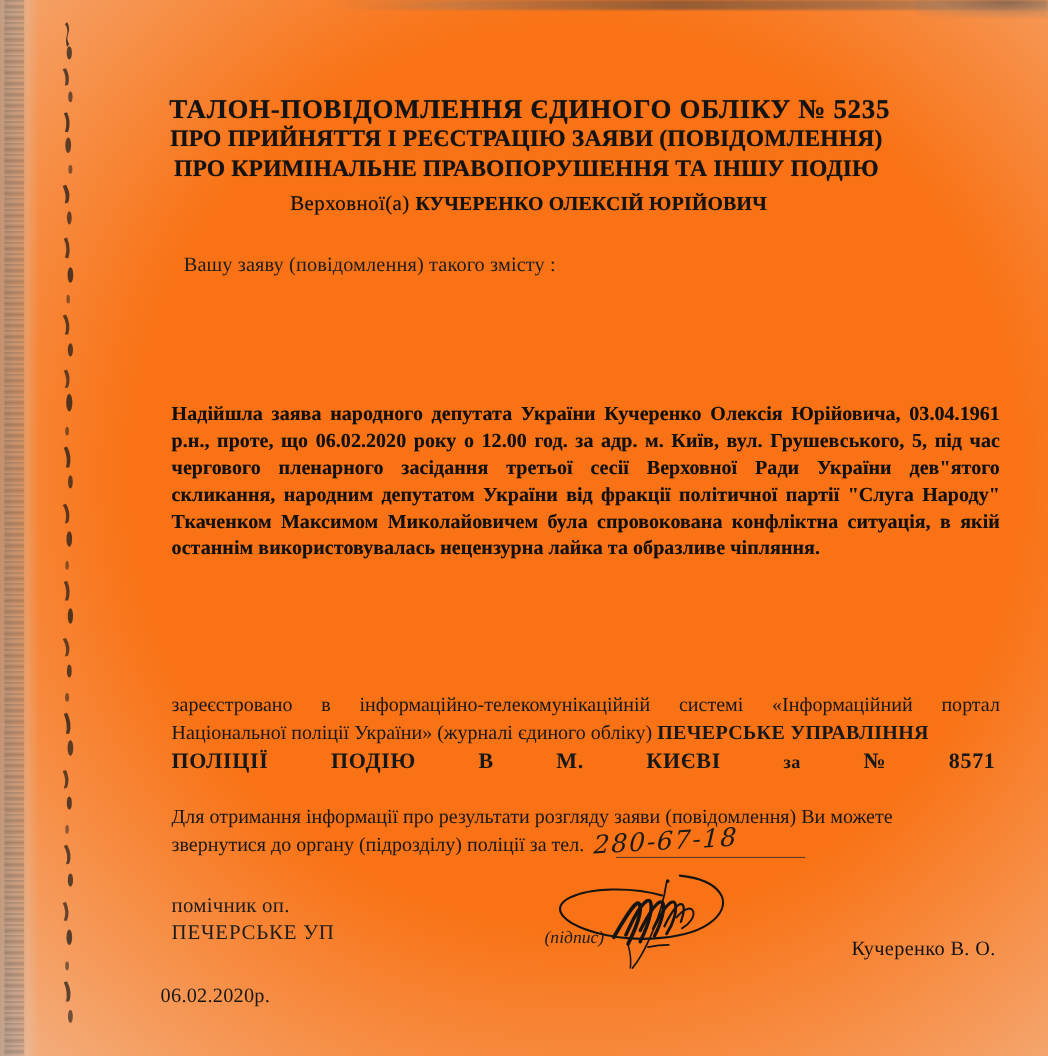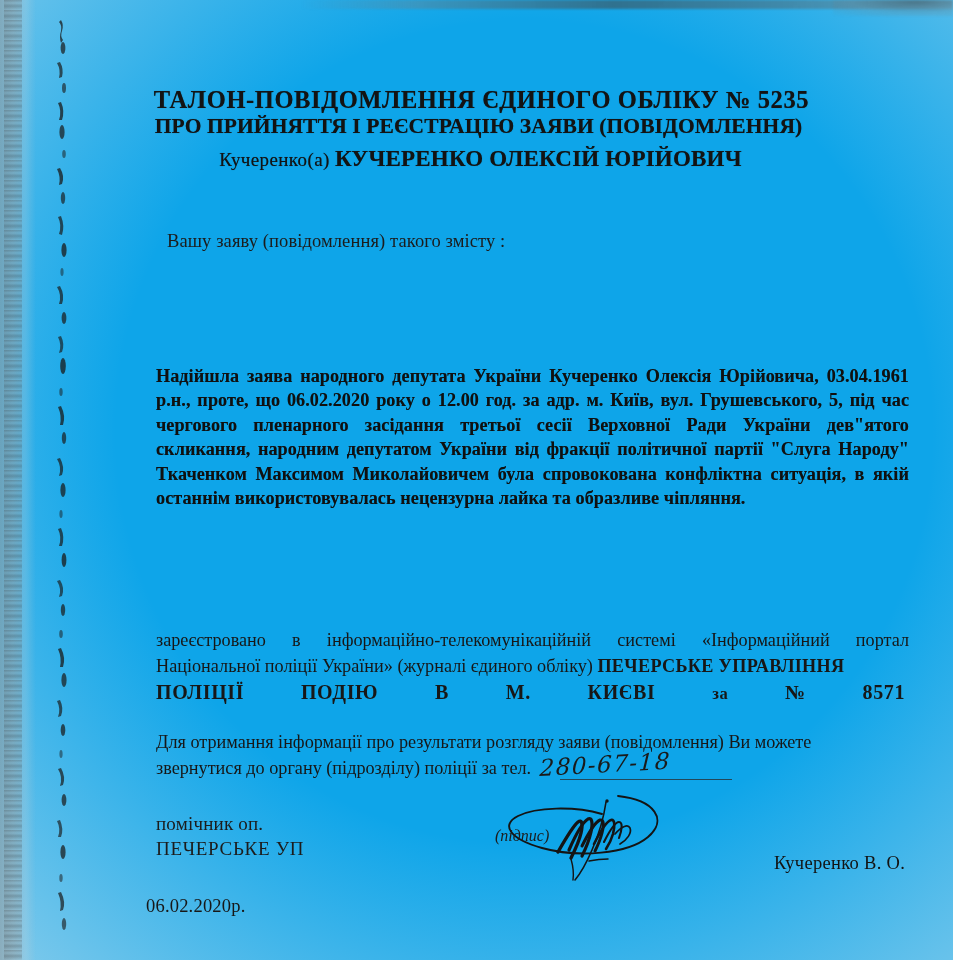--- a/index.html
+++ b/index.html
@@ -8,21 +8,21 @@
     background: #ffffff;
   }
   body {
     font-family: "Liberation Serif", serif;
   }
 
   #page {
     position: relative;
     width: 953px;
     height: 960px;
-    background: #0ea5e9;
+    background: #f97316;
     overflow: hidden;
   }
 
   
   .scan-edge-left {
     position: absolute;
     left: 0; top: 0;
     width: 36px; height: 960px;
     background: linear-gradient(to right,
         rgba(150,150,150,0.55) 0%,
@@ -116,21 +116,21 @@
     padding-left: 4px;
   }
   .salutation {
     margin-top: 5px;
     font-size: 19px;
     font-weight: normal;
     padding-left: 8px;
   }
   .salutation .name {
     font-weight: bold;
-    font-size: 23px;
+    font-size: 18px;
     letter-spacing: 0.2px;
   }
 
   .intro-line {
     position: absolute;
     left: 167px; top: 231px;
     font-size: 18.5px;
     color: #1c1c1c;
     letter-spacing: 0.1px;
   }
@@ -231,21 +231,21 @@
   }
 
   .sig-wrap {
     position: absolute;
     left: 470px; top: 792px;
     width: 230px; height: 96px;
     pointer-events: none;
   }
   .sig-caption {
     position: absolute;
-    left: 495px; top: 827px;
+    left: 495px; top: 844px;
     font-family: "Liberation Serif", serif;
     font-style: italic;
     font-size: 16px;
     color: #1c1c1c;
     text-align: center;
   }
 
   .signer-name {
     position: absolute;
     left: 774px; top: 853px;
@@ -317,22 +317,23 @@
       <path d="M9,878 q5,10 2,18 l-3,1 q2,-9 -2,-18 z" opacity="0.8"></path>
       <ellipse cx="12" cy="910" rx="2.2" ry="6" opacity="0.7"></ellipse>
     </g>
   </svg>
 
   <div class="doc">
 
     <div class="title-block">
       <div class="title-line1">ТАЛОН-ПОВІДОМЛЕННЯ ЄДИНОГО ОБЛІКУ № 5235</div>
       <div class="title-line2">ПРО ПРИЙНЯТТЯ І РЕЄСТРАЦІЮ ЗАЯВИ (ПОВІДОМЛЕННЯ)</div>
+      <div class="title-line3">ПРО КРИМІНАЛЬНЕ ПРАВОПОРУШЕННЯ ТА ІНШУ ПОДІЮ</div>
       <div class="salutation">
-        <span>Кучеренко(а)</span>
+        <span>Верховної(а)</span>
         <span class="name">КУЧЕРЕНКО ОЛЕКСІЙ ЮРІЙОВИЧ</span>
       </div>
     </div>
 
     <div class="intro-line">Вашу заяву (повідомлення) такого змісту :</div>
 
     <div class="statement">Надійшла заява народного депутата України Кучеренко Олексія Юрійовича, 03.04.1961 р.н., проте, що 06.02.2020 року о 12.00 год. за адр. м. Київ, вул. Грушевського, 5, під час чергового пленарного засідання третьої сесії Верховної Ради України дев"ятого скликання, народним депутатом України від фракції політичної партії "Слуга Народу" Ткаченком Максимом Миколайовичем була спровокована конфліктна ситуація, в якій останнім використовувалась нецензурна лайка та образливе чіпляння.</div>
 
     <div class="registration">
       <span>зареєстровано в інформаційно-телекомунікаційній системі «Інформаційний портал Національної поліції України» (журналі єдиного обліку)</span>

